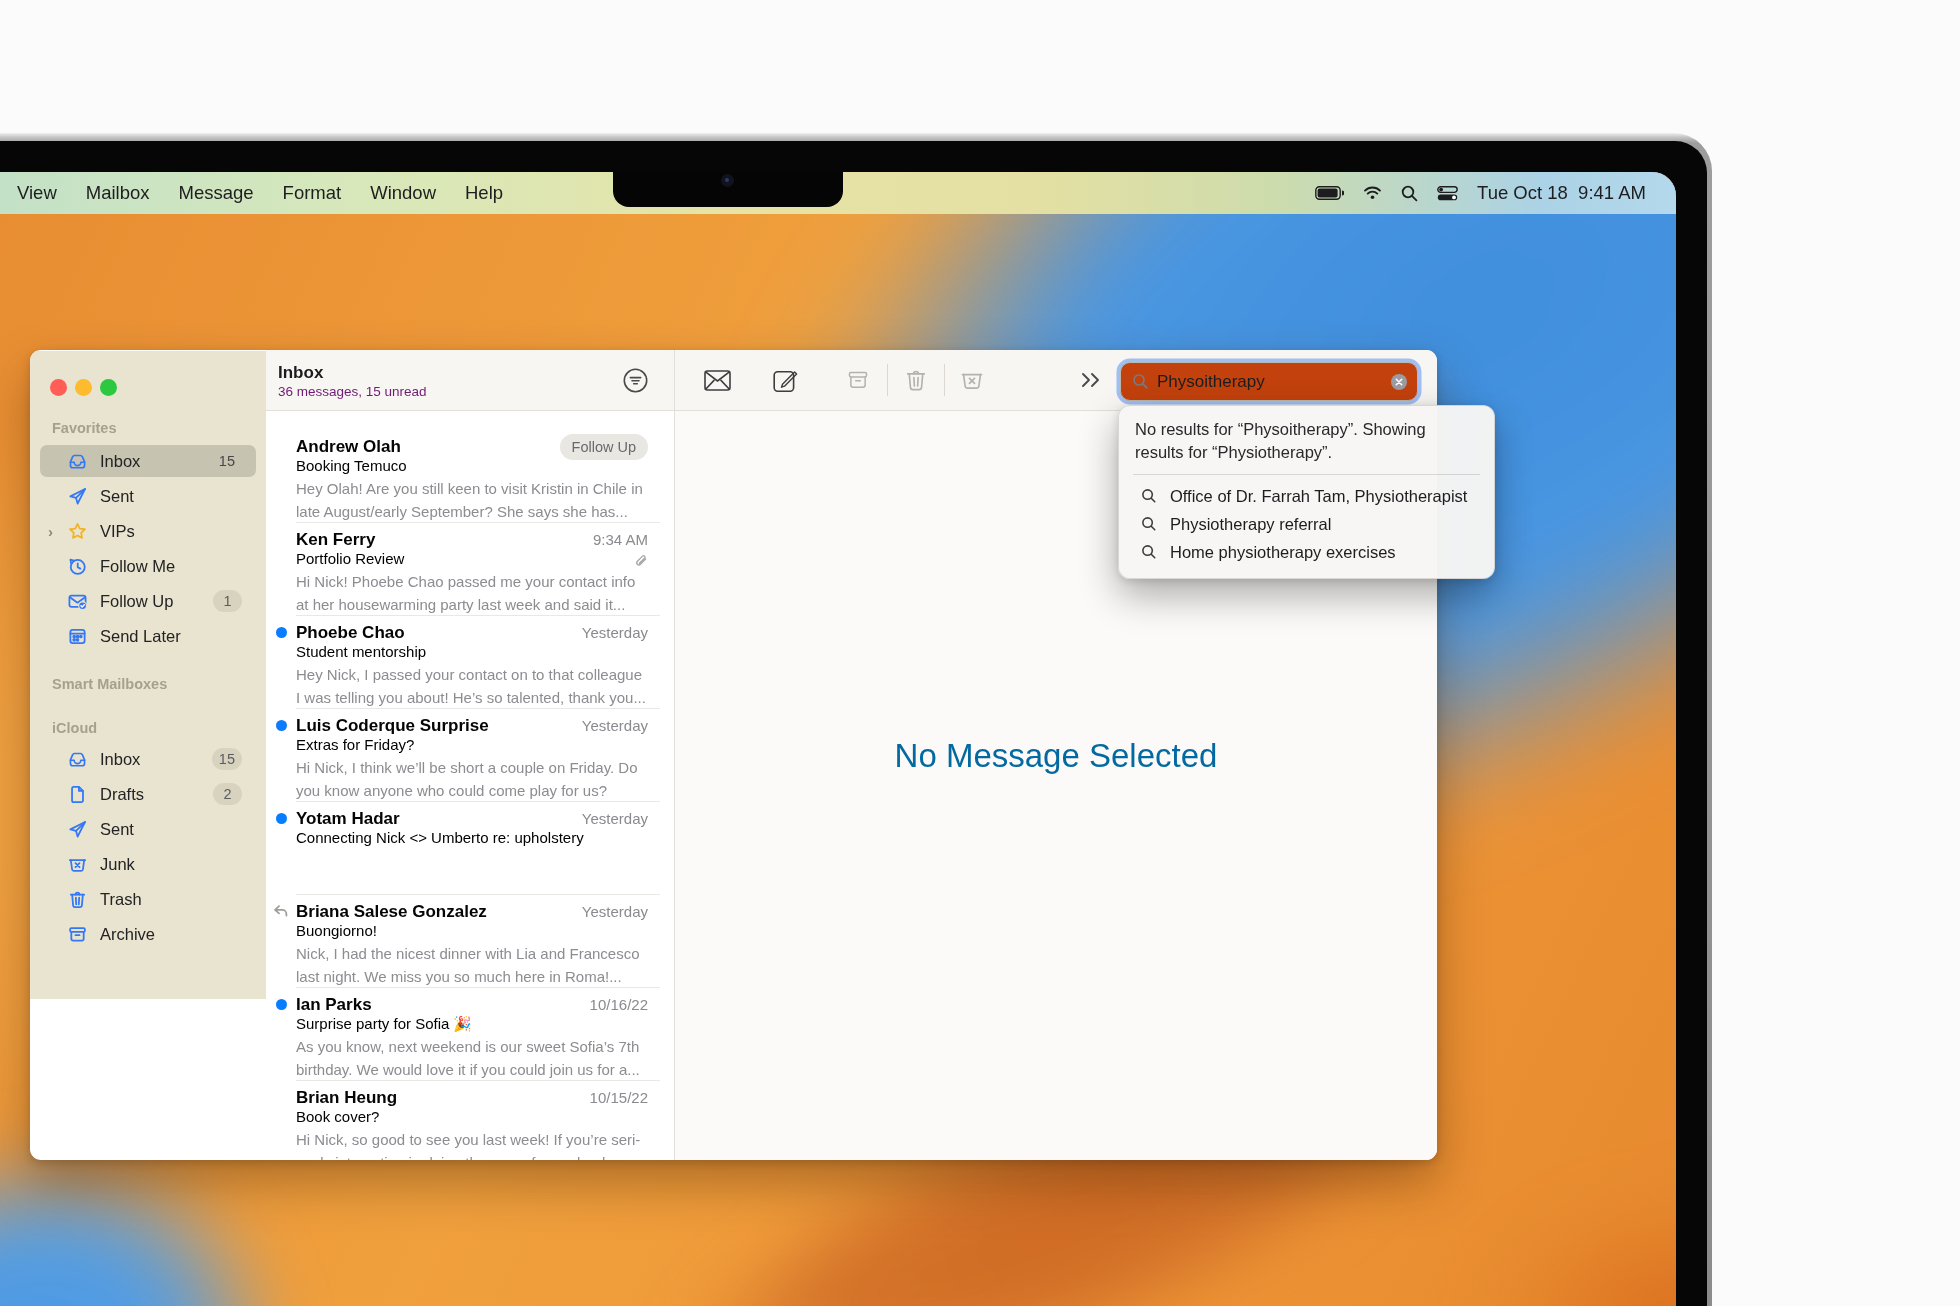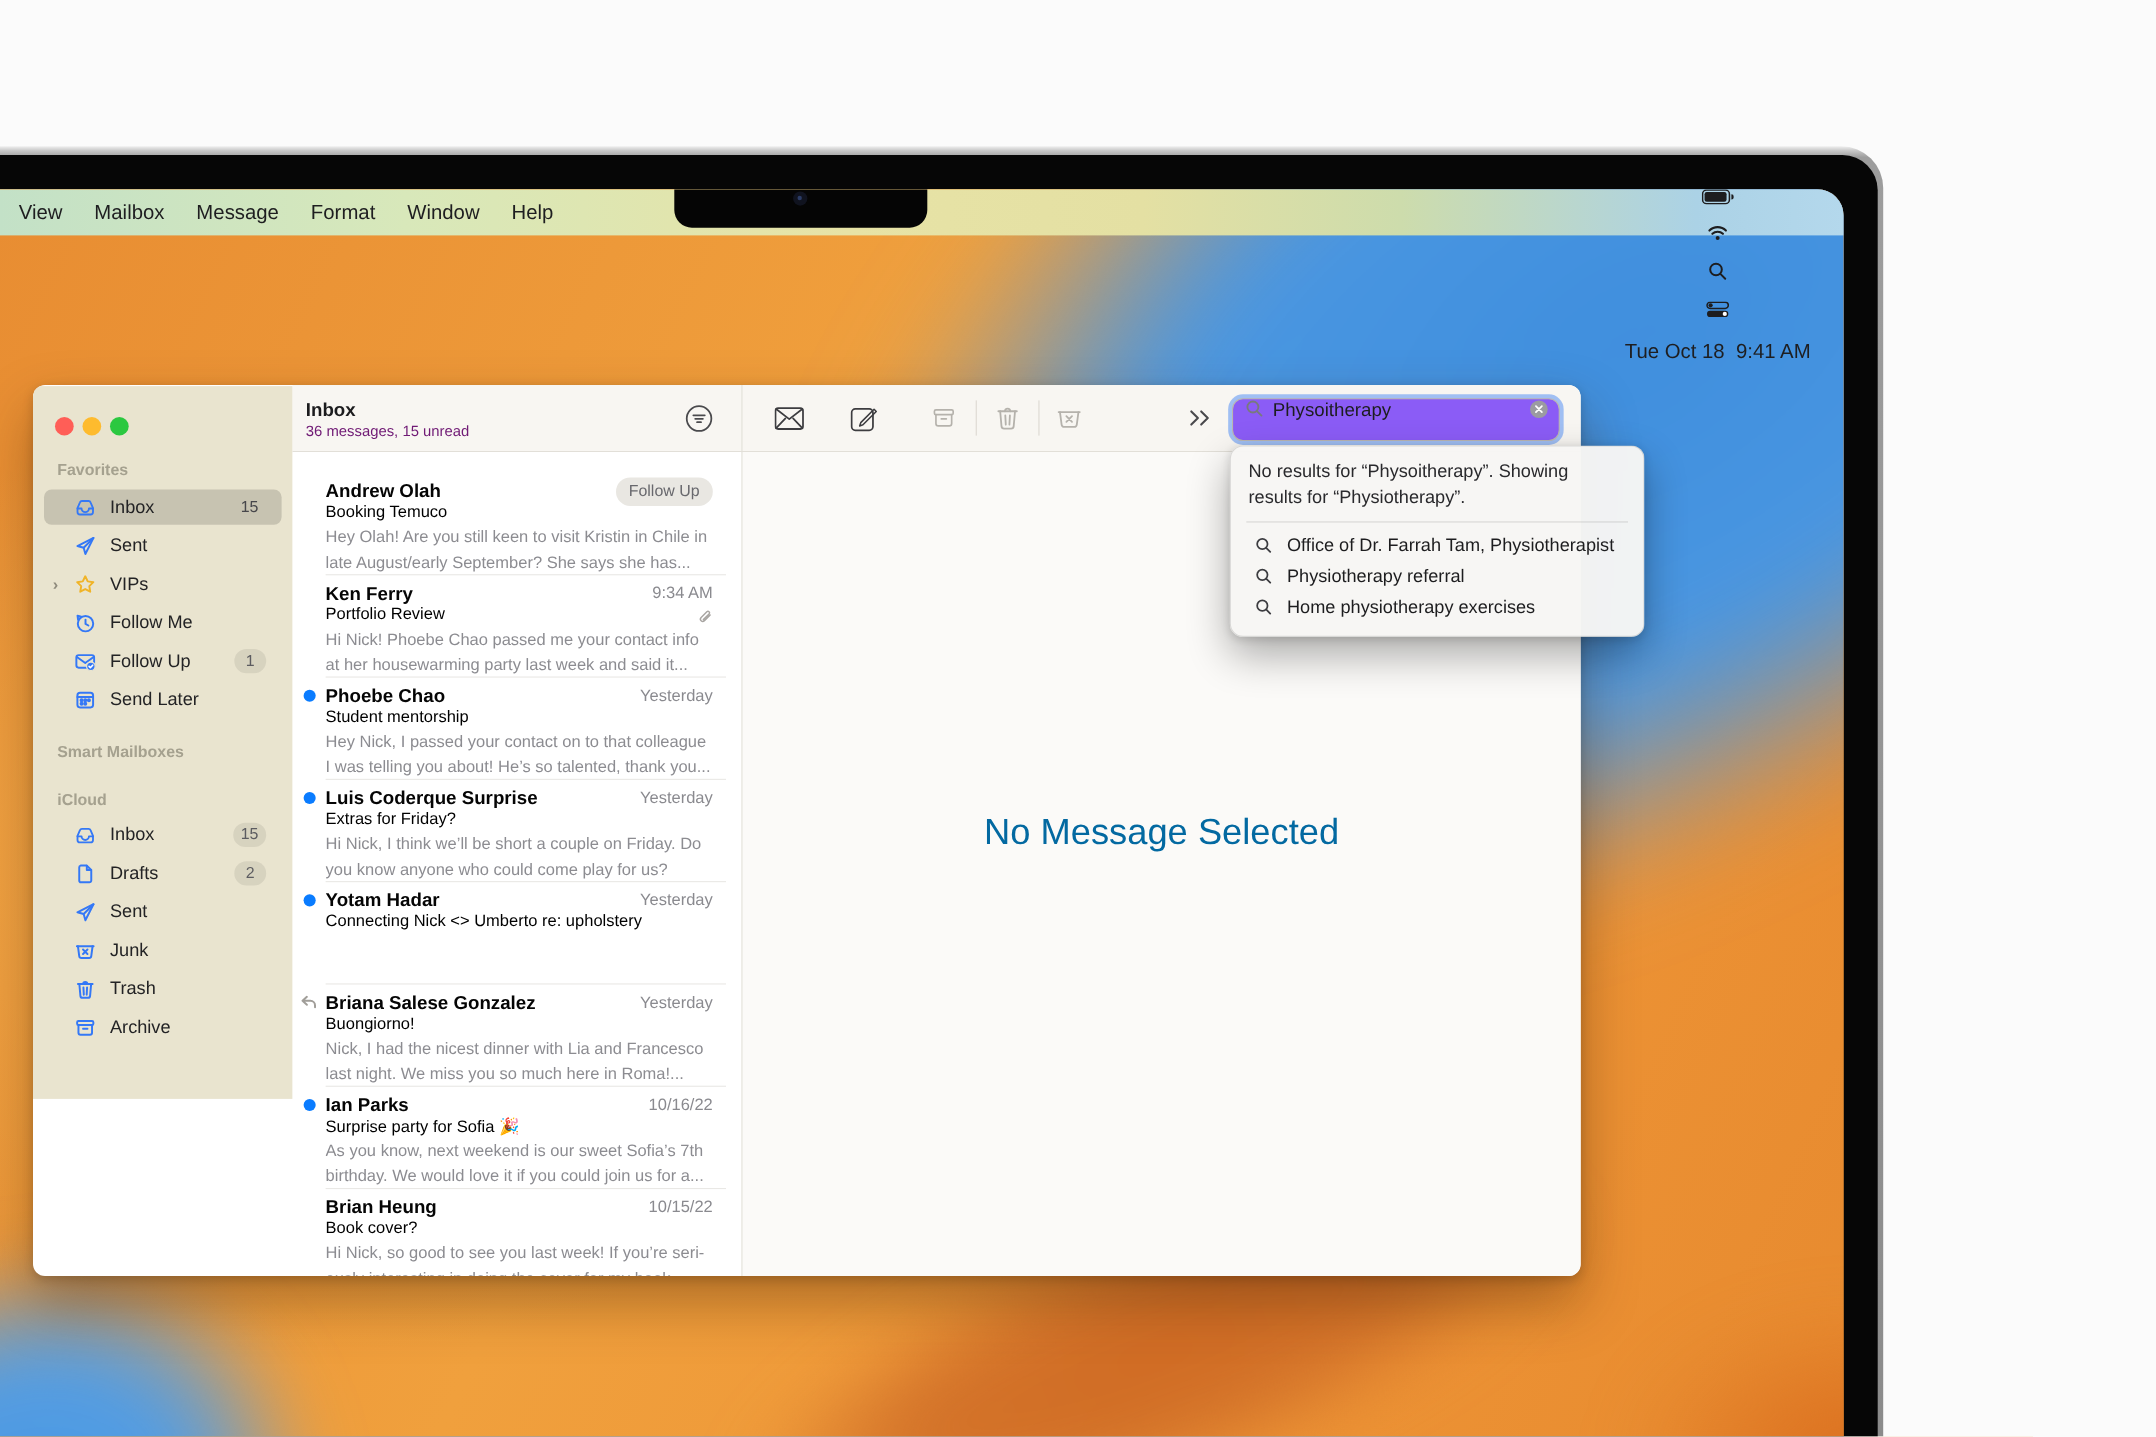--- a/index.html
+++ b/index.html
@@ -30,21 +30,21 @@
     background:radial-gradient(closest-side,#cf6a23 0%,#d4742a 60%,rgba(212,116,42,0) 100%);}
   .dkor2{left:1480px;top:1020px;width:420px;height:260px;filter:blur(30px);
     background:radial-gradient(closest-side,#da6e1f 0%,rgba(218,110,31,0) 100%);}
 
   
   .menubar{position:absolute;left:0;top:0;width:1676px;height:42px;z-index:30;color:#1e1e20;
     background:linear-gradient(90deg,#c3e1c7 0%,#d8e8ba 22%,#e7e3a6 46%,#e4e0a3 62%,#cddcac 76%,#abd2e6 92%,#b4d8ec 100%);
     display:flex;align-items:center;font-size:18.5px;font-weight:500;}
   .menus{display:flex;gap:29px;padding-left:17px;}
   .menus span{cursor:default;}
-  .statusbar{position:absolute;right:30px;top:0;height:42px;display:flex;align-items:center;gap:19px;flex-direction:column;}
+  .statusbar{position:absolute;right:30px;top:0;height:42px;display:flex;align-items:center;gap:19px;}
   .clock{font-size:18.5px;font-weight:500;white-space:pre;}
 
   
   .window{position:absolute;left:30px;top:178px;width:1407px;height:810px;border-radius:11px;overflow:hidden;
     background:#fff;box-shadow:0 24px 50px rgba(70,35,5,.38),0 3px 10px rgba(0,0,0,.18);z-index:20;}
   .sidebar{position:absolute;left:0;top:1px;width:236px;height:648px;background:var(--sidebar-bg,#e9e4cf);}
   .lights{position:absolute;left:20px;top:28px;display:flex;gap:8px;}
   .light{width:17px;height:17px;border-radius:50%;}
   .l-red{background:#ff5e57;}.l-yellow{background:#febb2e;}.l-green{background:#2bc840;}
   .sec-label{position:absolute;left:22px;font-size:14.5px;font-weight:700;color:#a5a18f;}
@@ -61,22 +61,22 @@
   .toolbar{position:absolute;left:236px;top:0;width:1171px;height:60px;background:#f8f6f2;border-bottom:1px solid #e2dfd8;}
   .vdiv{position:absolute;left:644px;top:0;width:1px;height:810px;background:#e2dfd8;z-index:5;}
   .lh-title{position:absolute;left:12px;top:13px;font-size:17px;font-weight:700;color:#1c1c1e;}
   .lh-sub{position:absolute;left:12px;top:34px;font-size:13.5px;color:#701a75;}
   .tbtn{position:absolute;top:0;height:60px;display:flex;align-items:center;justify-content:center;width:44px;}
   .tsep{position:absolute;top:14px;width:1px;height:32px;background:#dcd8d1;}
   .tbtn svg{stroke:#3d3d40;fill:none;stroke-width:1.6;stroke-linecap:round;stroke-linejoin:round;}
   .tbtn.dis svg{stroke:#b5b2ac;}
 
   
-  .search{position:absolute;left:854px;top:12px;width:296px;height:37px;border-radius:10px;background:#8b5cf6;
-    border:1px solid #bab7b1;box-shadow:0 0 0 3.5px rgba(64,132,244,.48);display:flex;align-items:flex-start;}
+  .search{position:absolute;left:854px;top:12px;width:296px;height:37px;border-radius:10px;background:#c2410c;
+    border:1px solid #bab7b1;box-shadow:0 0 0 3.5px rgba(64,132,244,.48);display:flex;align-items:center;}
   .search input{border:none;outline:none;background:none;font-family:"Liberation Sans",sans-serif;
     font-size:17px;color:#1d1d1f;flex:1;padding:0;}
   .search .mag{margin:0 8px 0 11px;flex:none;}
   .search .clr{margin-right:9px;flex:none;cursor:pointer;}
 
   
   .list{position:absolute;left:236px;top:61px;width:408px;height:749px;background:#fff;}
   .msg{position:relative;height:93px;padding:6px 26px 0 30px;box-sizing:border-box;}
   .msg::after{content:"";position:absolute;left:30px;right:14px;bottom:0;height:1px;background:#e9e8e5;}
   .m1{display:flex;align-items:center;height:21px;}

